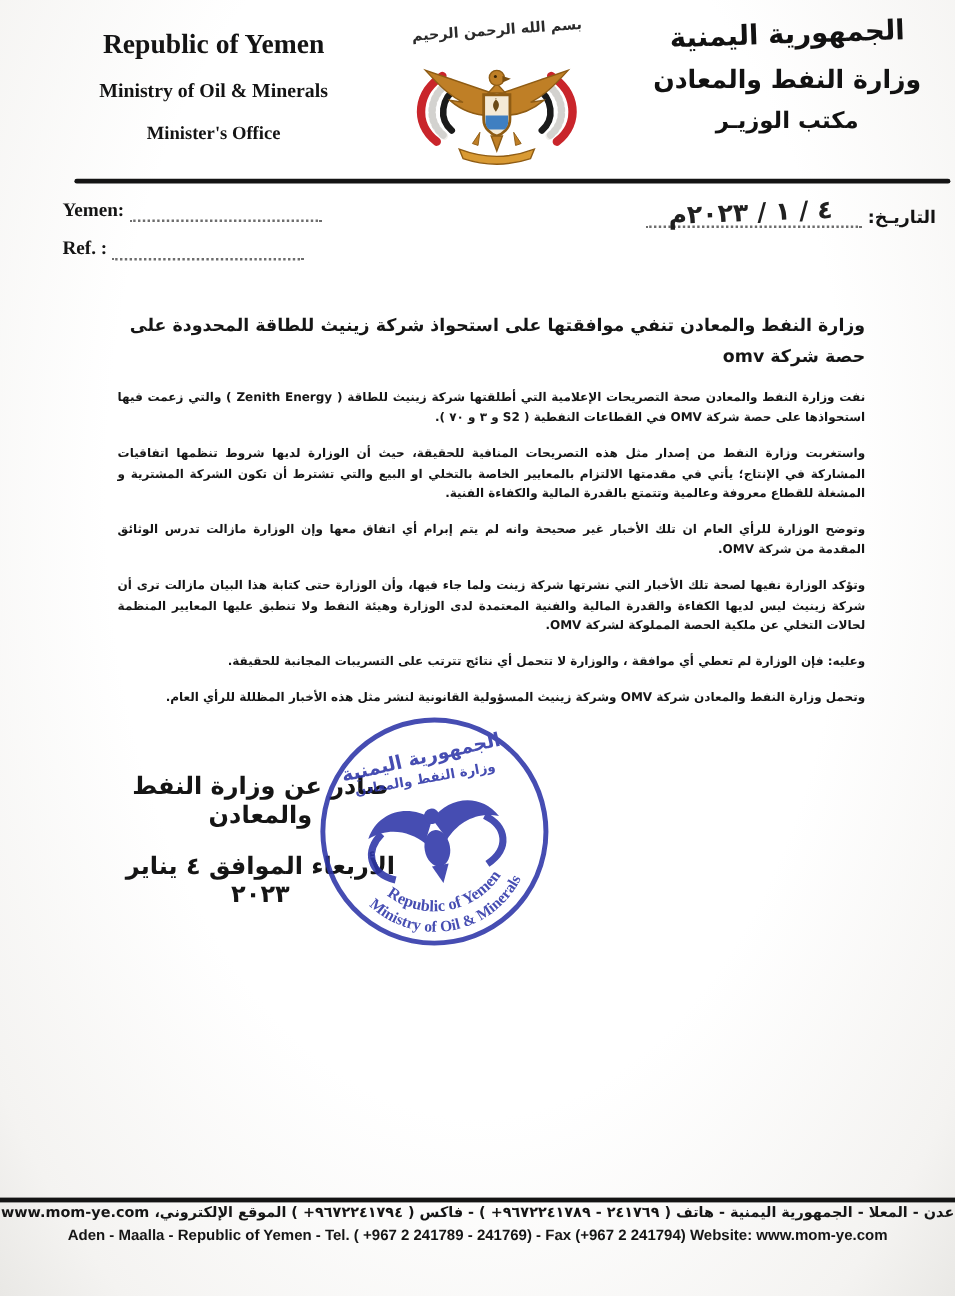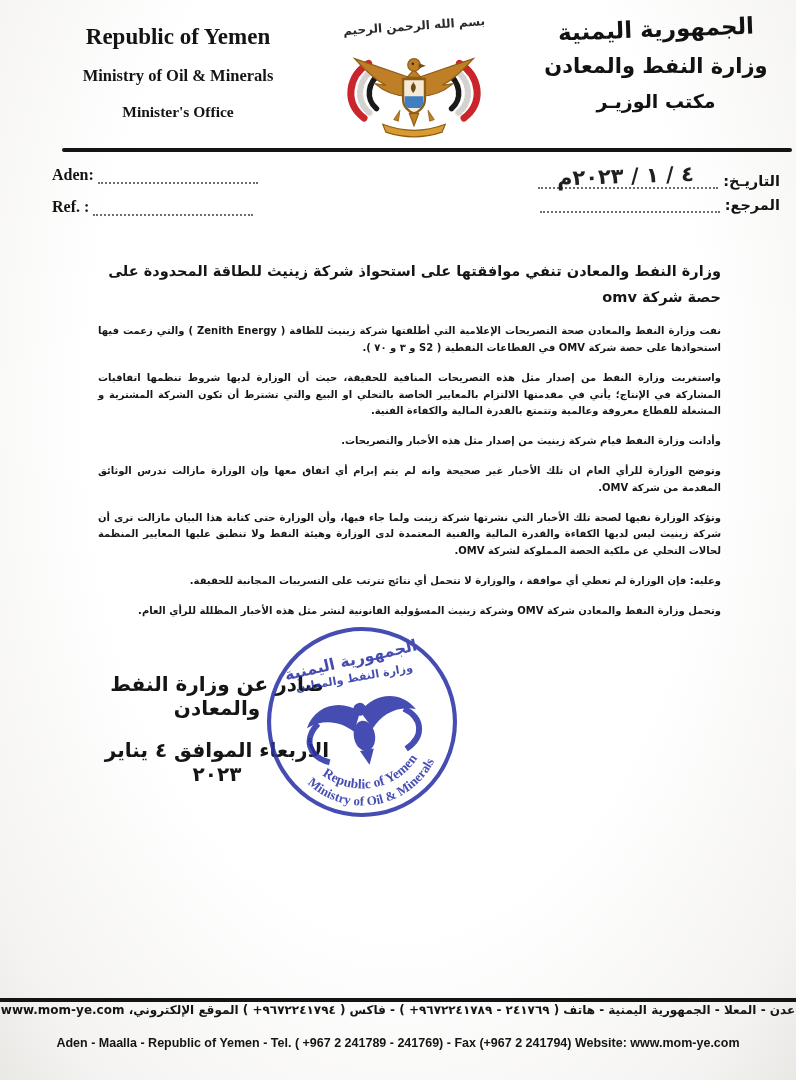--- a/index.html
+++ b/index.html
@@ -39,21 +39,21 @@
   
   .sigzone{position:relative;height:168px;margin-top:16px;}
   .sigtext{position:absolute;left:82px;top:36px;width:270px;text-align:center;direction:rtl;
            font-family:"DejaVu Sans",sans-serif;font-weight:bold;font-size:20px;color:#151515;}
   .sigtext .s2{margin-top:18px;}
   .stamp{position:absolute;left:262px;top:-14px;width:200px;height:200px;opacity:0.88;}
   
   .footer{position:absolute;left:0;right:0;top:998px;}
   .rule2{height:4px;background:#141414;}
   .f-ar{direction:rtl;text-align:center;font-family:"DejaVu Sans",sans-serif;font-weight:bold;font-size:12px;margin-top:1px;color:#151515;}
-  .f-en{text-align:center;font-family:"Liberation Sans","DejaVu Sans",sans-serif;font-weight:bold;font-size:12.5px;margin-top:19px;color:#151515;}
+  .f-en{text-align:center;font-family:"Liberation Sans","DejaVu Sans",sans-serif;font-weight:bold;font-size:12.5px;margin-top:5px;color:#151515;}
 </style>
 </head>
 <body>
 
 <div class="page">
 
   <div class="header">
     <div class="h-left">
       <div class="l1">Republic of Yemen</div>
       <div class="l2">Ministry of Oil &amp; Minerals</div>
@@ -102,45 +102,40 @@
       <div class="a2">وزارة النفط والمعادن</div>
       <div class="a3">مكتب الوزيـر</div>
     </div>
   </div>
 
   <div class="rule1"></div>
 
   <div class="meta">
     <div class="meta-en">
       <div class="row">
-        <span>Aden:</span>
+        <span>Yemen:</span>
         <span class="dotline dl-en"></span>
       </div>
       <div class="row">
         <span>Ref. :</span>
         <span class="dotline dl-en"></span>
       </div>
     </div>
     <div class="meta-ar">
       <div class="row">
         <span>التاريـخ:</span>
         <span class="dotline dl-ar"><span class="handwrite">٤ / ١ / ٢٠٢٣م</span></span>
       </div>
-      <div class="row">
-        <span>المرجع:</span>
-        <span class="dotline dl-ar"></span>
-      </div>
     </div>
   </div>
 
   <div class="body" dir="rtl">
     <div class="title">وزارة النفط والمعادن تنفي موافقتها على استحواذ شركة زينيث للطاقة المحدودة على حصة شركة omv</div>
     <div class="para">نفت وزارة النفط والمعادن صحة التصريحات الإعلامية التي أطلقتها شركة زينيث للطاقة ( Zenith Energy )  والتي زعمت فيها استحواذها على حصة شركة OMV في القطاعات النفطية ( S2 و ٣ و ٧٠ ).</div>
     <div class="para">واستغربت وزارة النفط من إصدار مثل هذه التصريحات المنافية للحقيقة، حيث أن الوزارة لديها شروط تنظمها اتفاقيات المشاركة في الإنتاج؛ يأتي في مقدمتها الالتزام بالمعايير الخاصة بالتخلي او البيع والتي تشترط أن تكون الشركة المشترية و المشغلة للقطاع معروفة وعالمية وتتمتع بالقدرة المالية والكفاءة الفنية.</div>
-    <div class="para">وأدانت وزارة النفط  قيام شركة زينيث من إصدار مثل هذه الأخبار والتصريحات.</div>
     <div class="para">وتوضح الوزارة للرأي العام ان تلك الأخبار  غير صحيحة وانه لم يتم إبرام أي اتفاق معها وإن الوزارة مازالت تدرس الوثائق المقدمة من شركة OMV.</div>
     <div class="para">وتؤكد الوزارة نفيها لصحة تلك الأخبار التي نشرتها شركة زينت ولما جاء فيها، وأن الوزارة حتى كتابة هذا البيان مازالت ترى أن شركة زينيث ليس لديها الكفاءة والقدرة المالية والفنية المعتمدة لدى الوزارة وهيئة النفط ولا تنطبق عليها المعايير المنظمة لحالات التخلي عن ملكية الحصة المملوكة لشركة OMV.</div>
     <div class="para">وعليه: فإن الوزارة لم تعطي أي موافقة ، والوزارة لا تتحمل أي نتائج تترتب على التسريبات المجانبة للحقيقة.</div>
     <div class="para">وتحمل وزارة النفط والمعادن شركة OMV وشركة زينيث المسؤولية القانونية لنشر مثل هذه الأخبار المظللة للرأي العام.</div>
   </div>
 
   <div class="sigzone">
     <div class="sigtext">
       <div class="s1">صادر عن وزارة النفط والمعادن</div>
       <div class="s2">الأربعاء الموافق ٤ يناير ٢٠٢٣</div>

